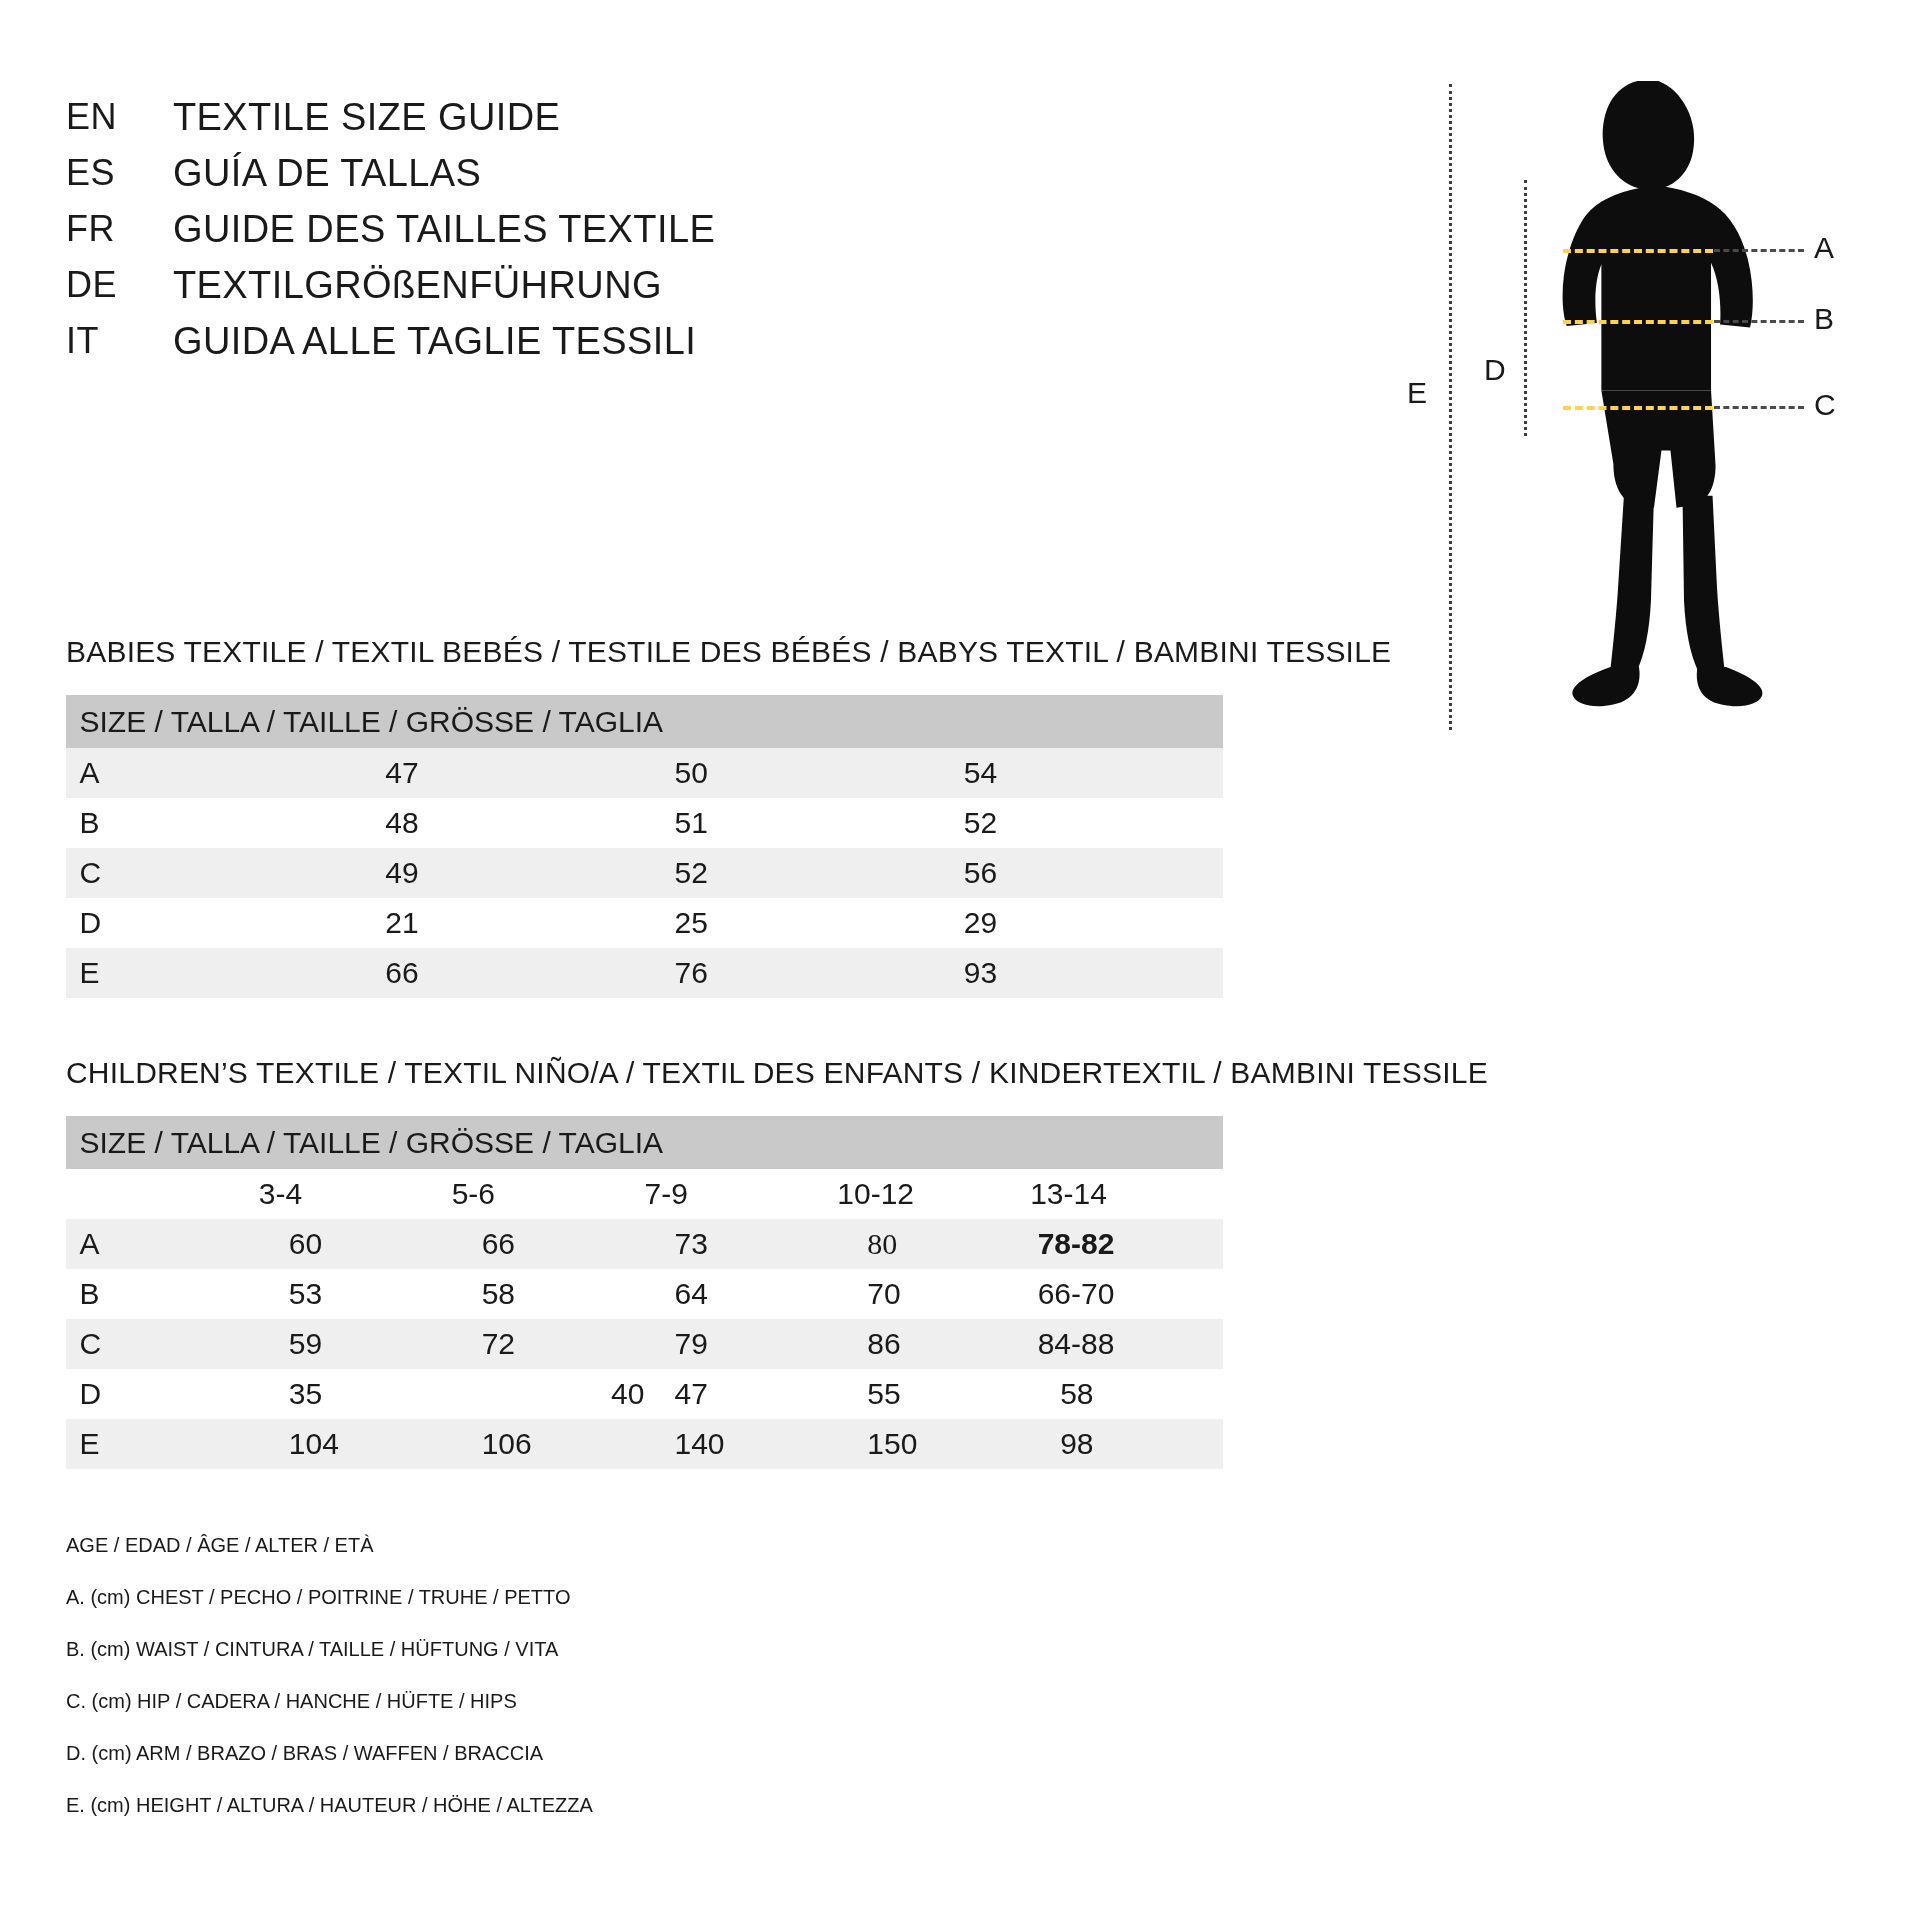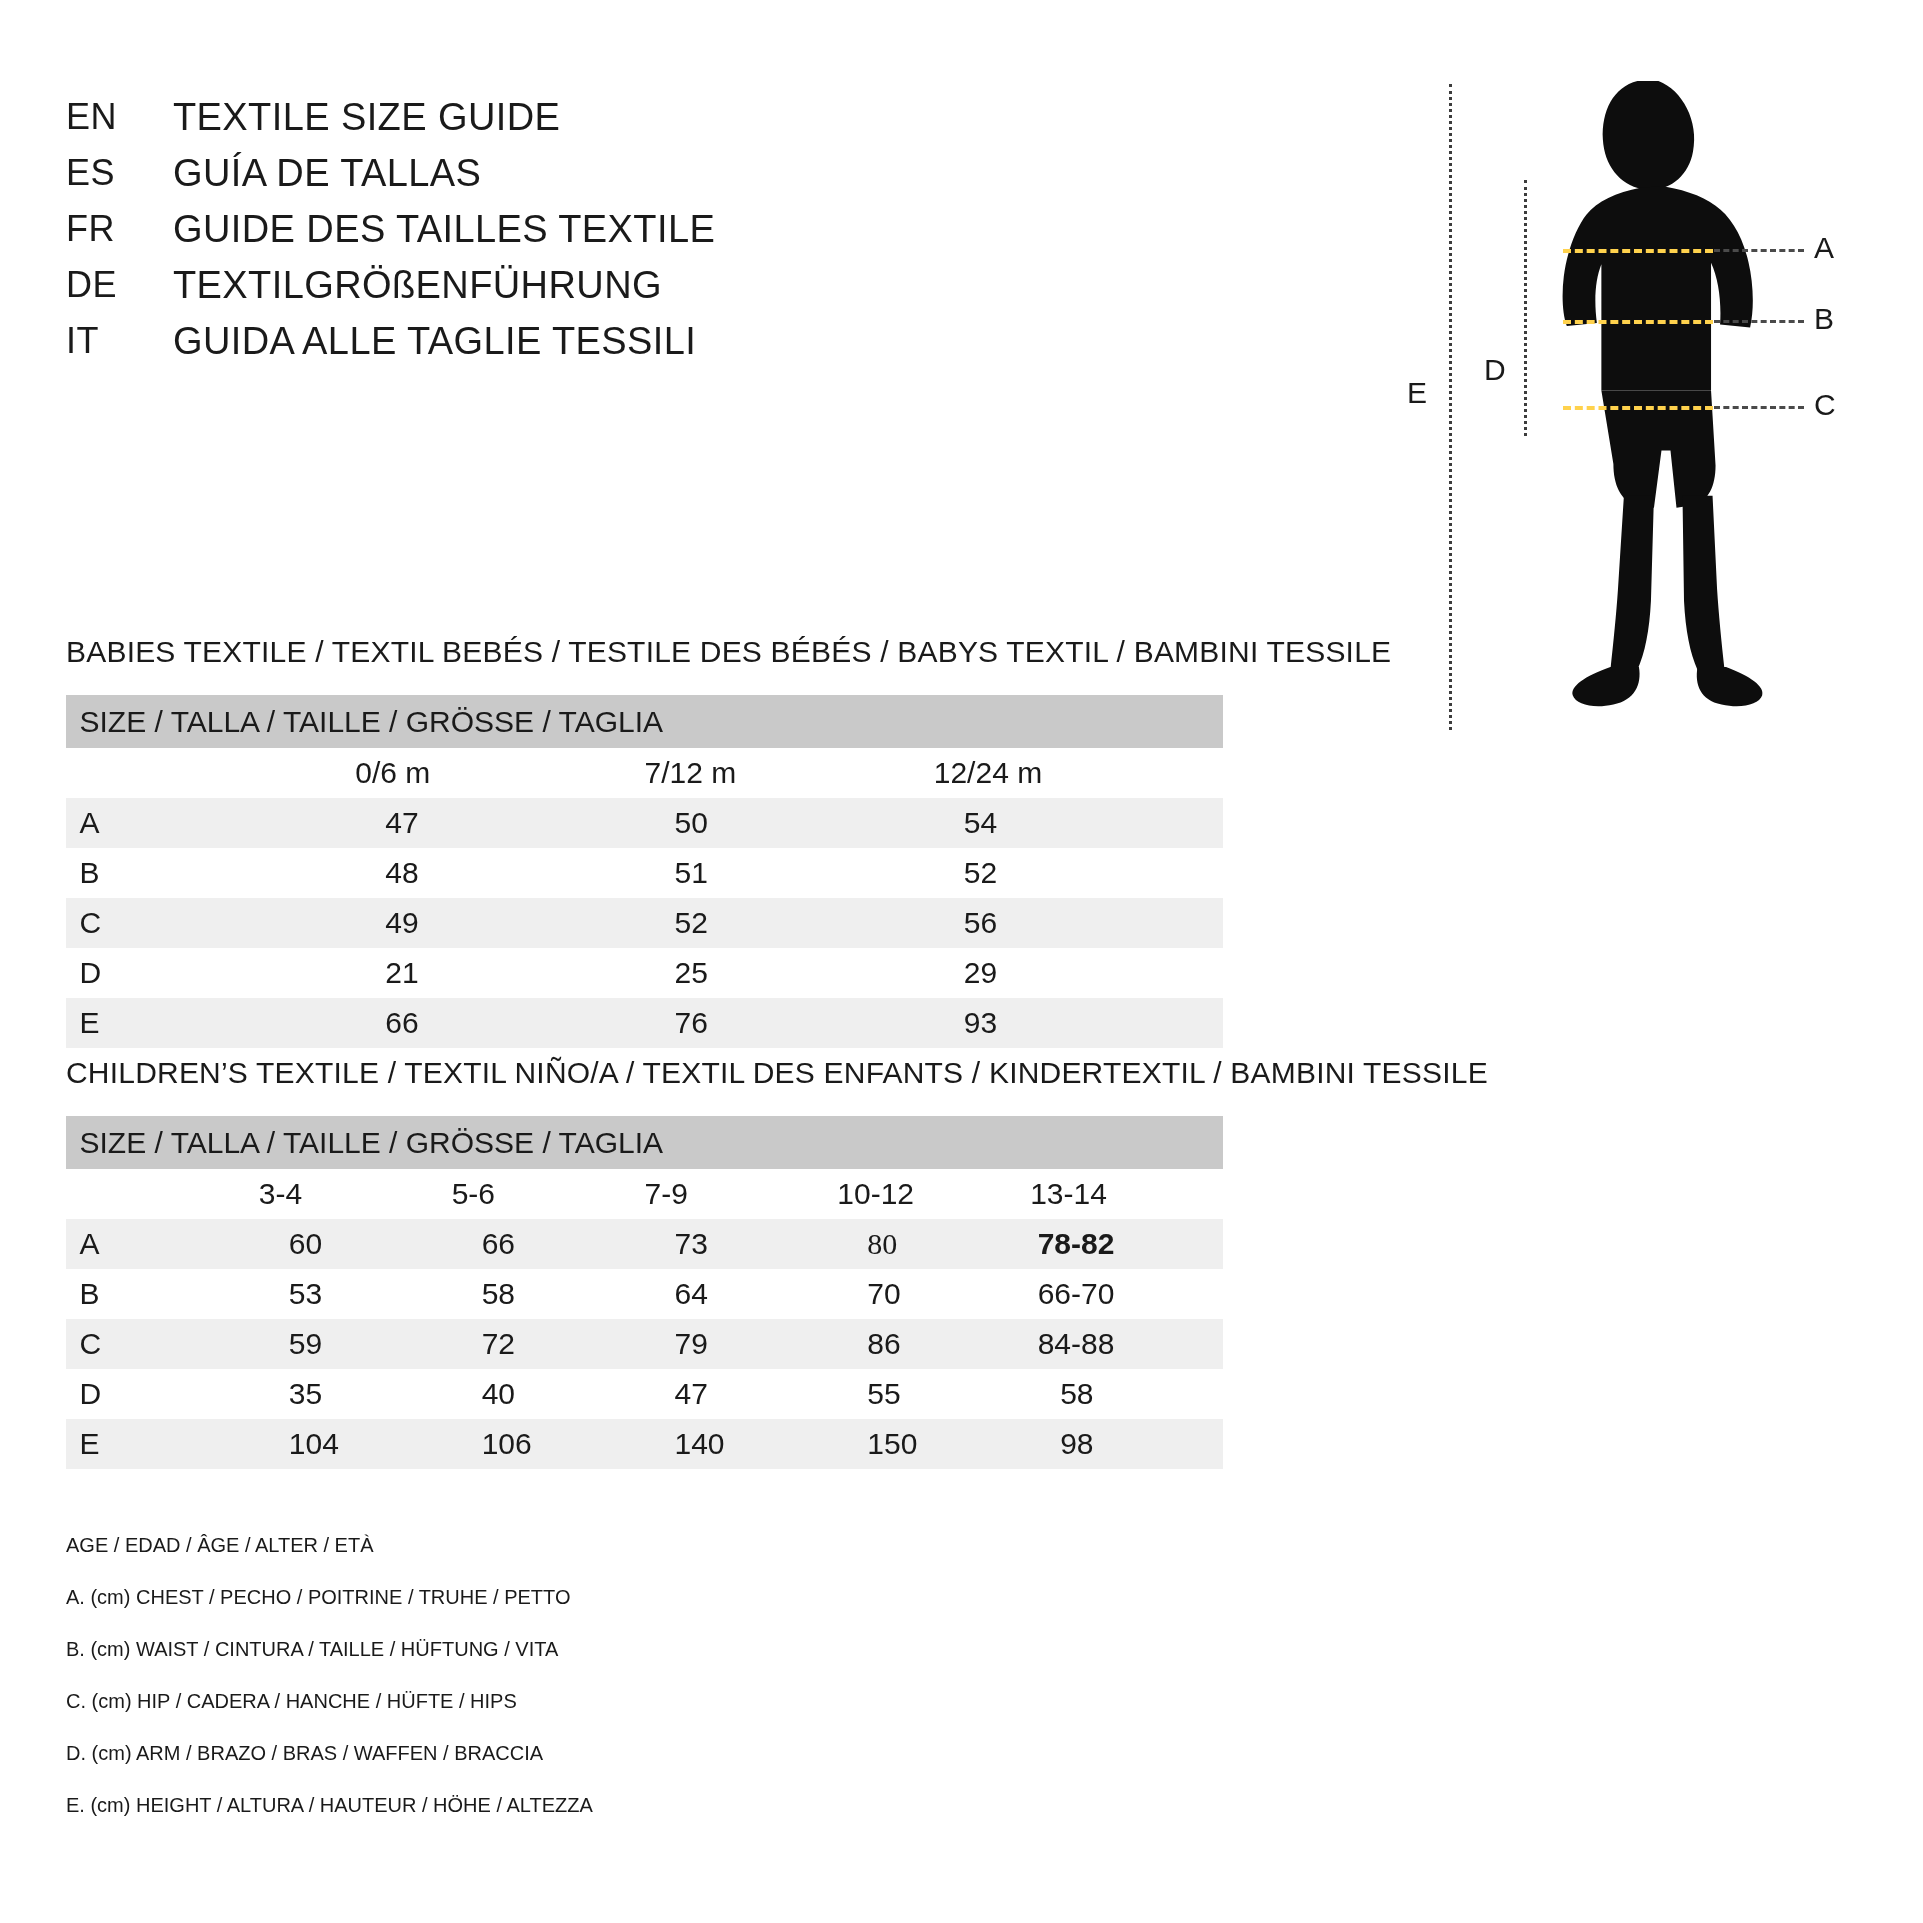--- a/index.html
+++ b/index.html
@@ -193,26 +193,20 @@
   <span class="fig-label" style="left:401px; top:313px;">C</span>
 </div>
 
 <div class="section-heading" style="left:66px; top:635px;">BABIES TEXTILE / TEXTIL BEBÉS / TESTILE DES BÉBÉS / BABYS TEXTIL / BAMBINI TESSILE</div>
 
 <table class="size-table" style="left:66px; top:695px; width:1157px;">
   <tbody>
       <tr class="hdr-bar">
     <td colspan="4">SIZE / TALLA / TAILLE / GRÖSSE / TAGLIA</td>
   </tr>
-  <tr class="row-plain">
-    <td class="col-label"></td>
-    <td class="val-cell" style="width:210px;">0/6 m</td>
-    <td class="val-cell" style="width:210px;">7/12 m</td>
-    <td class="val-cell">12/24 m</td>
-  </tr>
   <tr class="row-shade">
     <td class="col-label">A</td>
     <td class="val-cell" style="padding-left:30px;">47</td>
     <td class="val-cell" style="padding-left:30px;">50</td>
     <td class="val-cell" style="padding-left:30px;">54</td>
   </tr>
   <tr class="row-plain">
     <td class="col-label">B</td>
     <td class="val-cell" style="padding-left:30px;">48</td>
     <td class="val-cell" style="padding-left:30px;">51</td>
@@ -274,21 +268,21 @@
     <td class="col-label">C</td>
     <td class="val-cell" style="padding-left:30px;">59</td>
     <td class="val-cell" style="padding-left:30px;">72</td>
     <td class="val-cell" style="padding-left:30px;">79</td>
     <td class="val-cell" style="padding-left:30px;">86</td>
     <td class="val-cell" style="padding-left:7.5px;">84-88</td>
   </tr>
   <tr class="row-plain">
     <td class="col-label">D</td>
     <td class="val-cell" style="padding-left:30px;">35</td>
-    <td class="val-cell" style="padding-left:30px;">40</td>
+    <td class="val-cell" style="padding-left:30px;text-align:right;">40</td>
     <td class="val-cell" style="padding-left:30px;">47</td>
     <td class="val-cell" style="padding-left:30px;">55</td>
     <td class="val-cell" style="padding-left:30px;">58</td>
   </tr>
   <tr class="row-shade">
     <td class="col-label">E</td>
     <td class="val-cell" style="padding-left:30px;">104</td>
     <td class="val-cell" style="padding-left:30px;">106</td>
     <td class="val-cell" style="padding-left:30px;">140</td>
     <td class="val-cell" style="padding-left:30px;">150</td>

